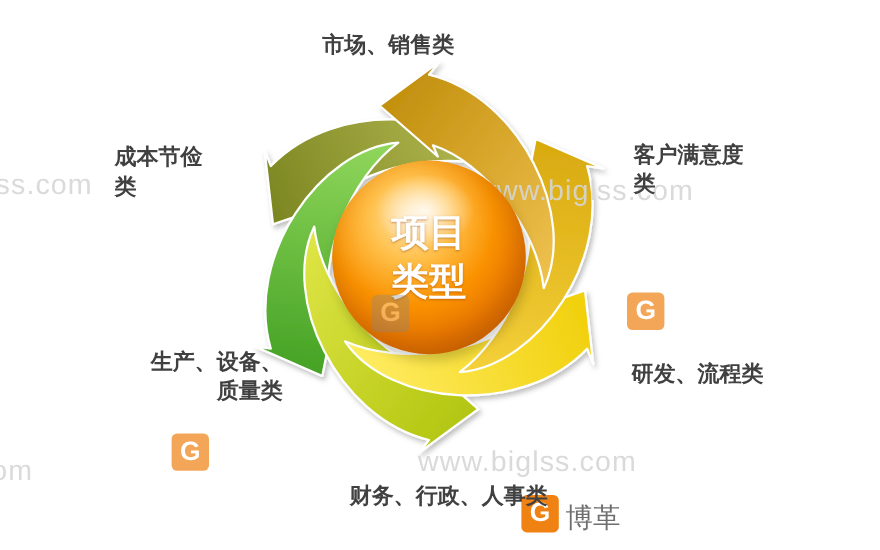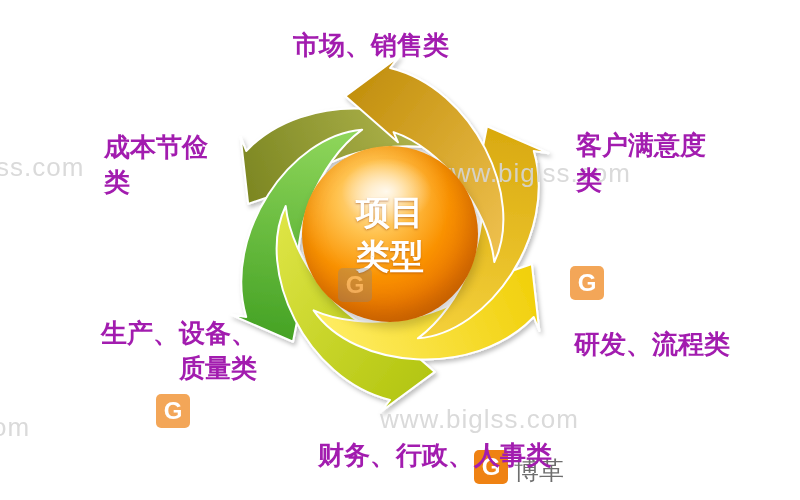--- a/index.html
+++ b/index.html
@@ -39,22 +39,22 @@
     background:radial-gradient(ellipse at center, rgba(255,255,255,.85) 0%, rgba(255,255,255,0) 70%);
   }
   .sphere-label{
     position:absolute;inset:0;display:flex;flex-direction:column;
     align-items:center;justify-content:center;color:#ffffff;
     font-weight:bold;font-size:34px;line-height:1.3;
     text-shadow:0 1px 2px rgba(150,60,0,.5);
   }
   
   .label{
-    position:absolute;z-index:5;font-weight:bold;color:#a21caf;
-    font-size:26px;line-height:1.34;white-space:nowrap;
+    position:absolute;z-index:5;font-weight:bold;color:#404040;
+    font-size:20px;line-height:1.34;white-space:nowrap;
   }
   .label.center{text-align:left;white-space:normal;}
   .label.rightalign{text-align:right;white-space:normal;}
 </style>
 </head>
 <body>
 
 <div class="stage">
 
   <svg class="arrows" width="800" height="500" viewBox="0 0 800 500">

